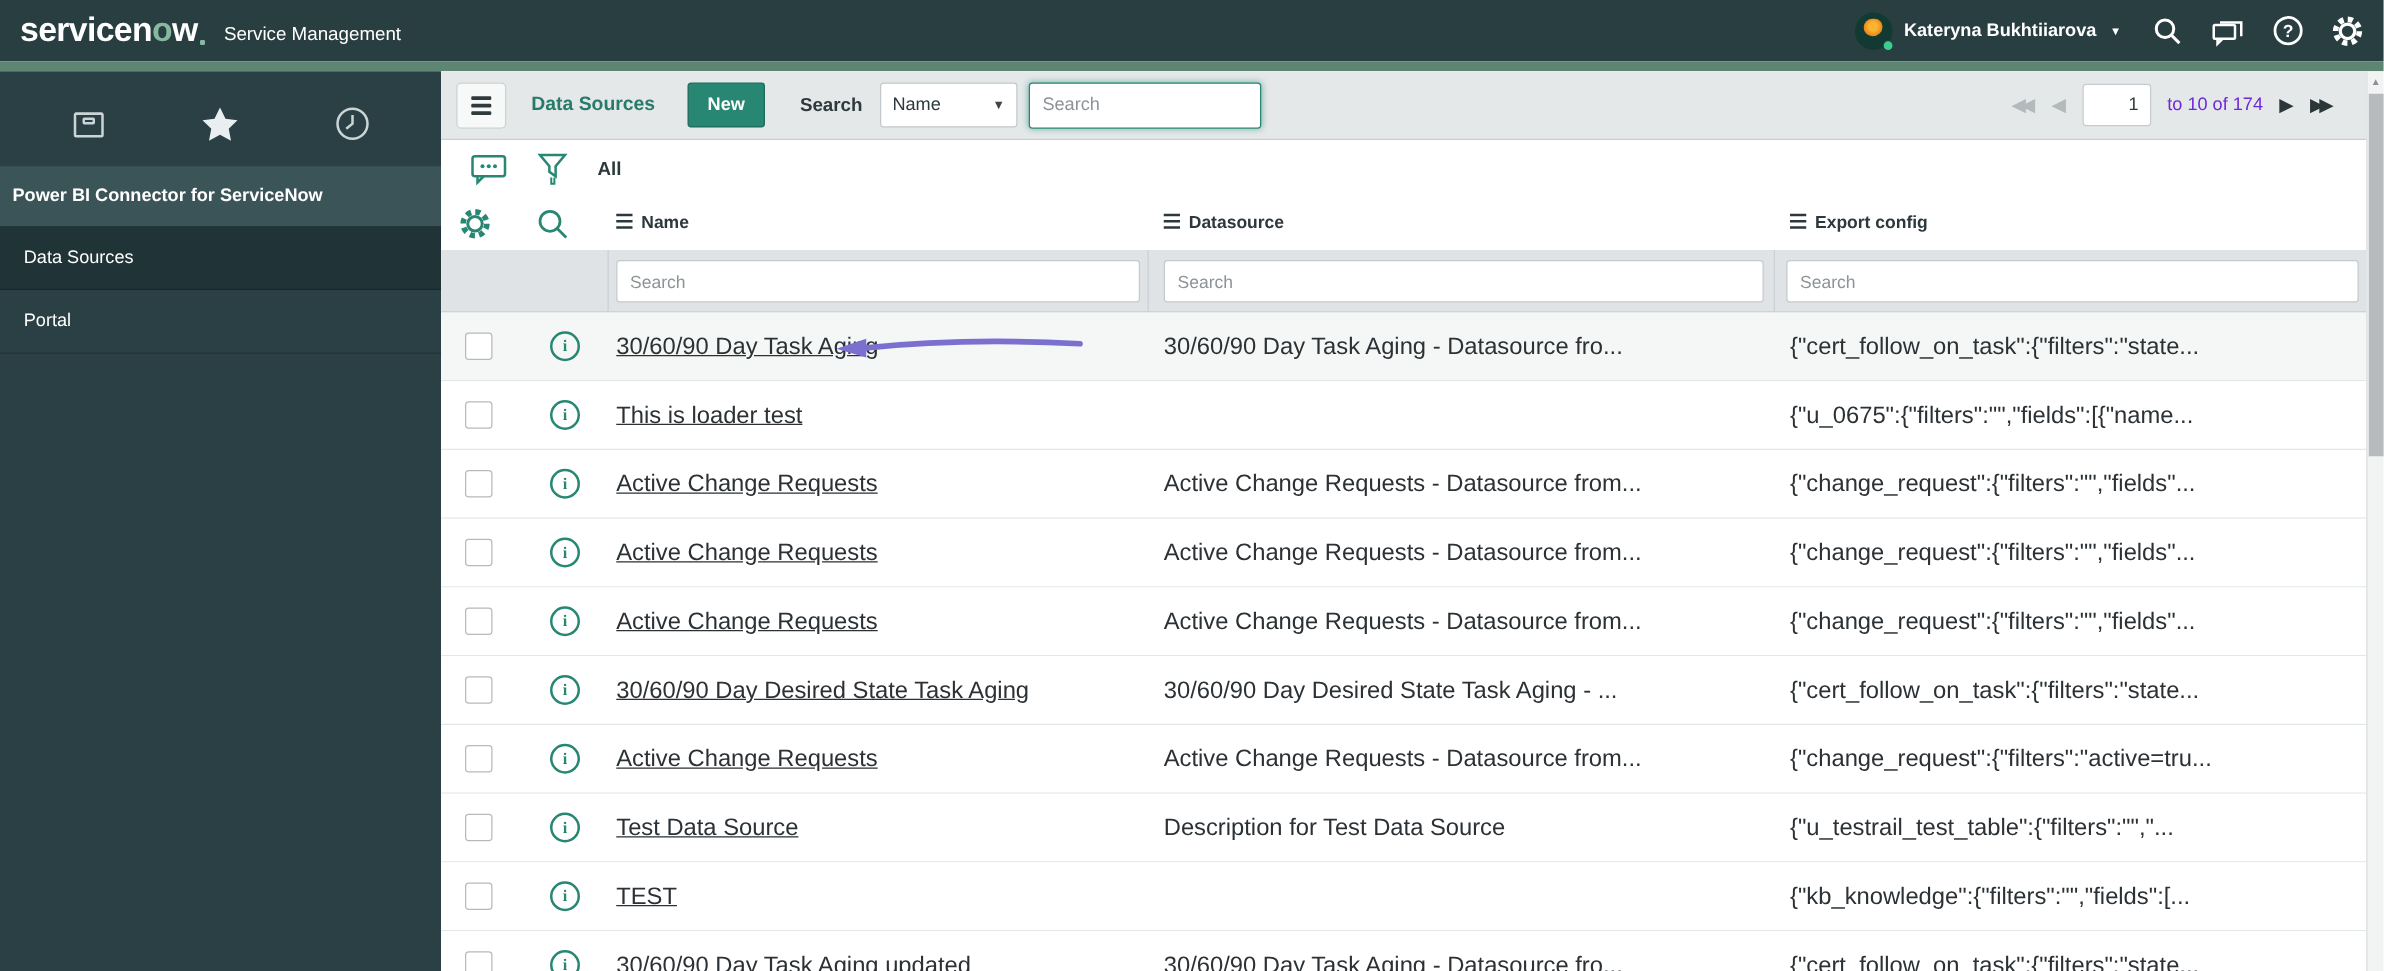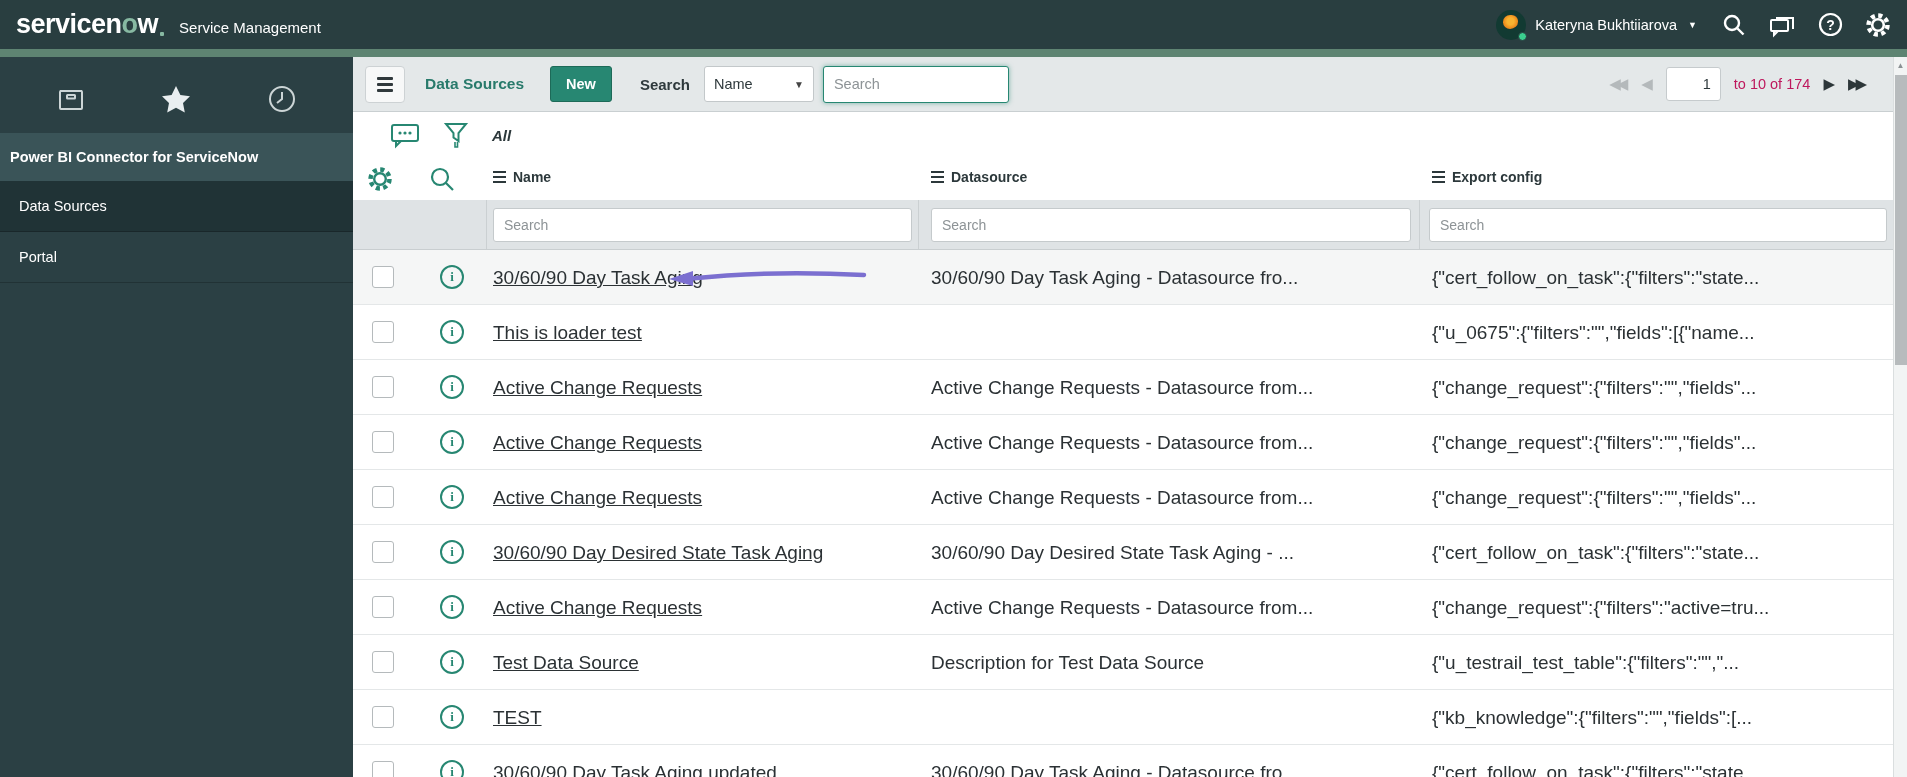--- a/index.html
+++ b/index.html
@@ -11,21 +11,21 @@
             display:flex; align-items:center; padding:0 16px; }
   .logo { display:flex; align-items:baseline; color:#fff; font-weight:700; font-size:27px; letter-spacing:-0.5px; }
   .logo .logo-o { color:#87b9a2; }
   .logo-dot { width:4px; height:4px; background:#87b9a2; border-radius:1px; margin-left:2px; align-self:flex-end; margin-bottom:4px; }
   .product-name { color:#fff; font-size:15px; margin-left:15px; padding-top:5px; }
   .topbar-spacer { flex:1; }
   .user-block { display:flex; align-items:center; gap:9px; margin-right:24px; cursor:pointer; }
   .avatar { position:relative; width:30px; height:30px; border-radius:50%; background:#123a32; overflow:visible; }
   .avatar .flower { position:absolute; left:7px; top:5px; width:15px; height:14px; border-radius:50% 45% 55% 50%; background:radial-gradient(circle at 50% 45%, #f9b431 0 32%, #ef8f1e 60%, #d8731a 100%); }
   .avatar .status-dot { position:absolute; right:-1px; bottom:-1px; width:9px; height:9px; border-radius:50%; background:#3bcf8e; border:1px solid #293e40; }
-  .user-name { color:#fff; font-size:14.5px; font-weight:400; }
+  .user-name { color:#fff; font-size:14.5px; font-weight:700; }
   .user-caret { color:#fff; font-size:9px; margin-left:2px; }
   .topbar-icons { display:flex; align-items:center; gap:22px; }
   .tb-icon { width:26px; height:26px; display:flex; align-items:center; justify-content:center; cursor:pointer; }
   .tb-icon svg { display:block; }
 
   
   .accent-strip { position:absolute; left:0; top:49px; width:1907px; height:8px; background:#5e8472; }
 
   
   .sidebar { position:absolute; left:0; top:57px; width:353px; height:720px; background:#2b4044; color:#fff; }
@@ -60,23 +60,23 @@
                     box-shadow:0 0 5px rgba(39,135,114,0.55); padding:0 10px; font-size:14.5px; font-family:inherit; outline:none; color:#2e393c; }
   .toolbar-search::placeholder, .col-search::placeholder { color:#8d9396; opacity:1; }
   .toolbar-spacer { flex:1; }
   .pagination { display:flex; align-items:center; gap:13px; margin-right:26px; }
   .pg-btn { font-size:15px; cursor:pointer; user-select:none; }
   .pg-btn.double { letter-spacing:-4px; padding-right:4px; }
   .pg-disabled { color:#b4b9bb; }
   .pg-enabled { color:#2c3639; }
   .pg-input { width:55px; height:34px; border:1px solid #c6cbcd; border-radius:3px; text-align:right;
               padding-right:9px; font-size:14.5px; color:#2e393c; font-family:inherit; outline:none; }
-  .pg-range { font-size:14.5px; color:#be185d; white-space:nowrap; }
-
-  .breadcrumb-row { height:46px; display:flex; align-items:center; padding-left:37px; gap:24px; background:#fff;font-style:italic; }
+  .pg-range { font-size:14.5px; color:#6d28d9; white-space:nowrap; }
+
+  .breadcrumb-row { height:46px; display:flex; align-items:center; padding-left:23px; gap:24px; background:#fff; }
   .bc-all { font-size:15px; font-weight:600; color:#2c383b; cursor:pointer; }
   .icon-btn { cursor:pointer; display:flex; align-items:center; }
 
   .colheader-row { position:relative; height:42px; background:#fff; }
   .colheader-row .icon-btn { position:absolute; top:8px; }
   .gear-pos { left:14px; } .maglist-pos { left:76px; }
   .col-head { position:absolute; top:11px; display:flex; align-items:center; gap:7px; cursor:pointer; }
   .tribar { display:flex; flex-direction:column; gap:2.5px; }
   .tribar span { width:13px; height:2.5px; background:#2c383b; }
   .col-head-label { font-size:14px; font-weight:700; color:#2c383b; }

